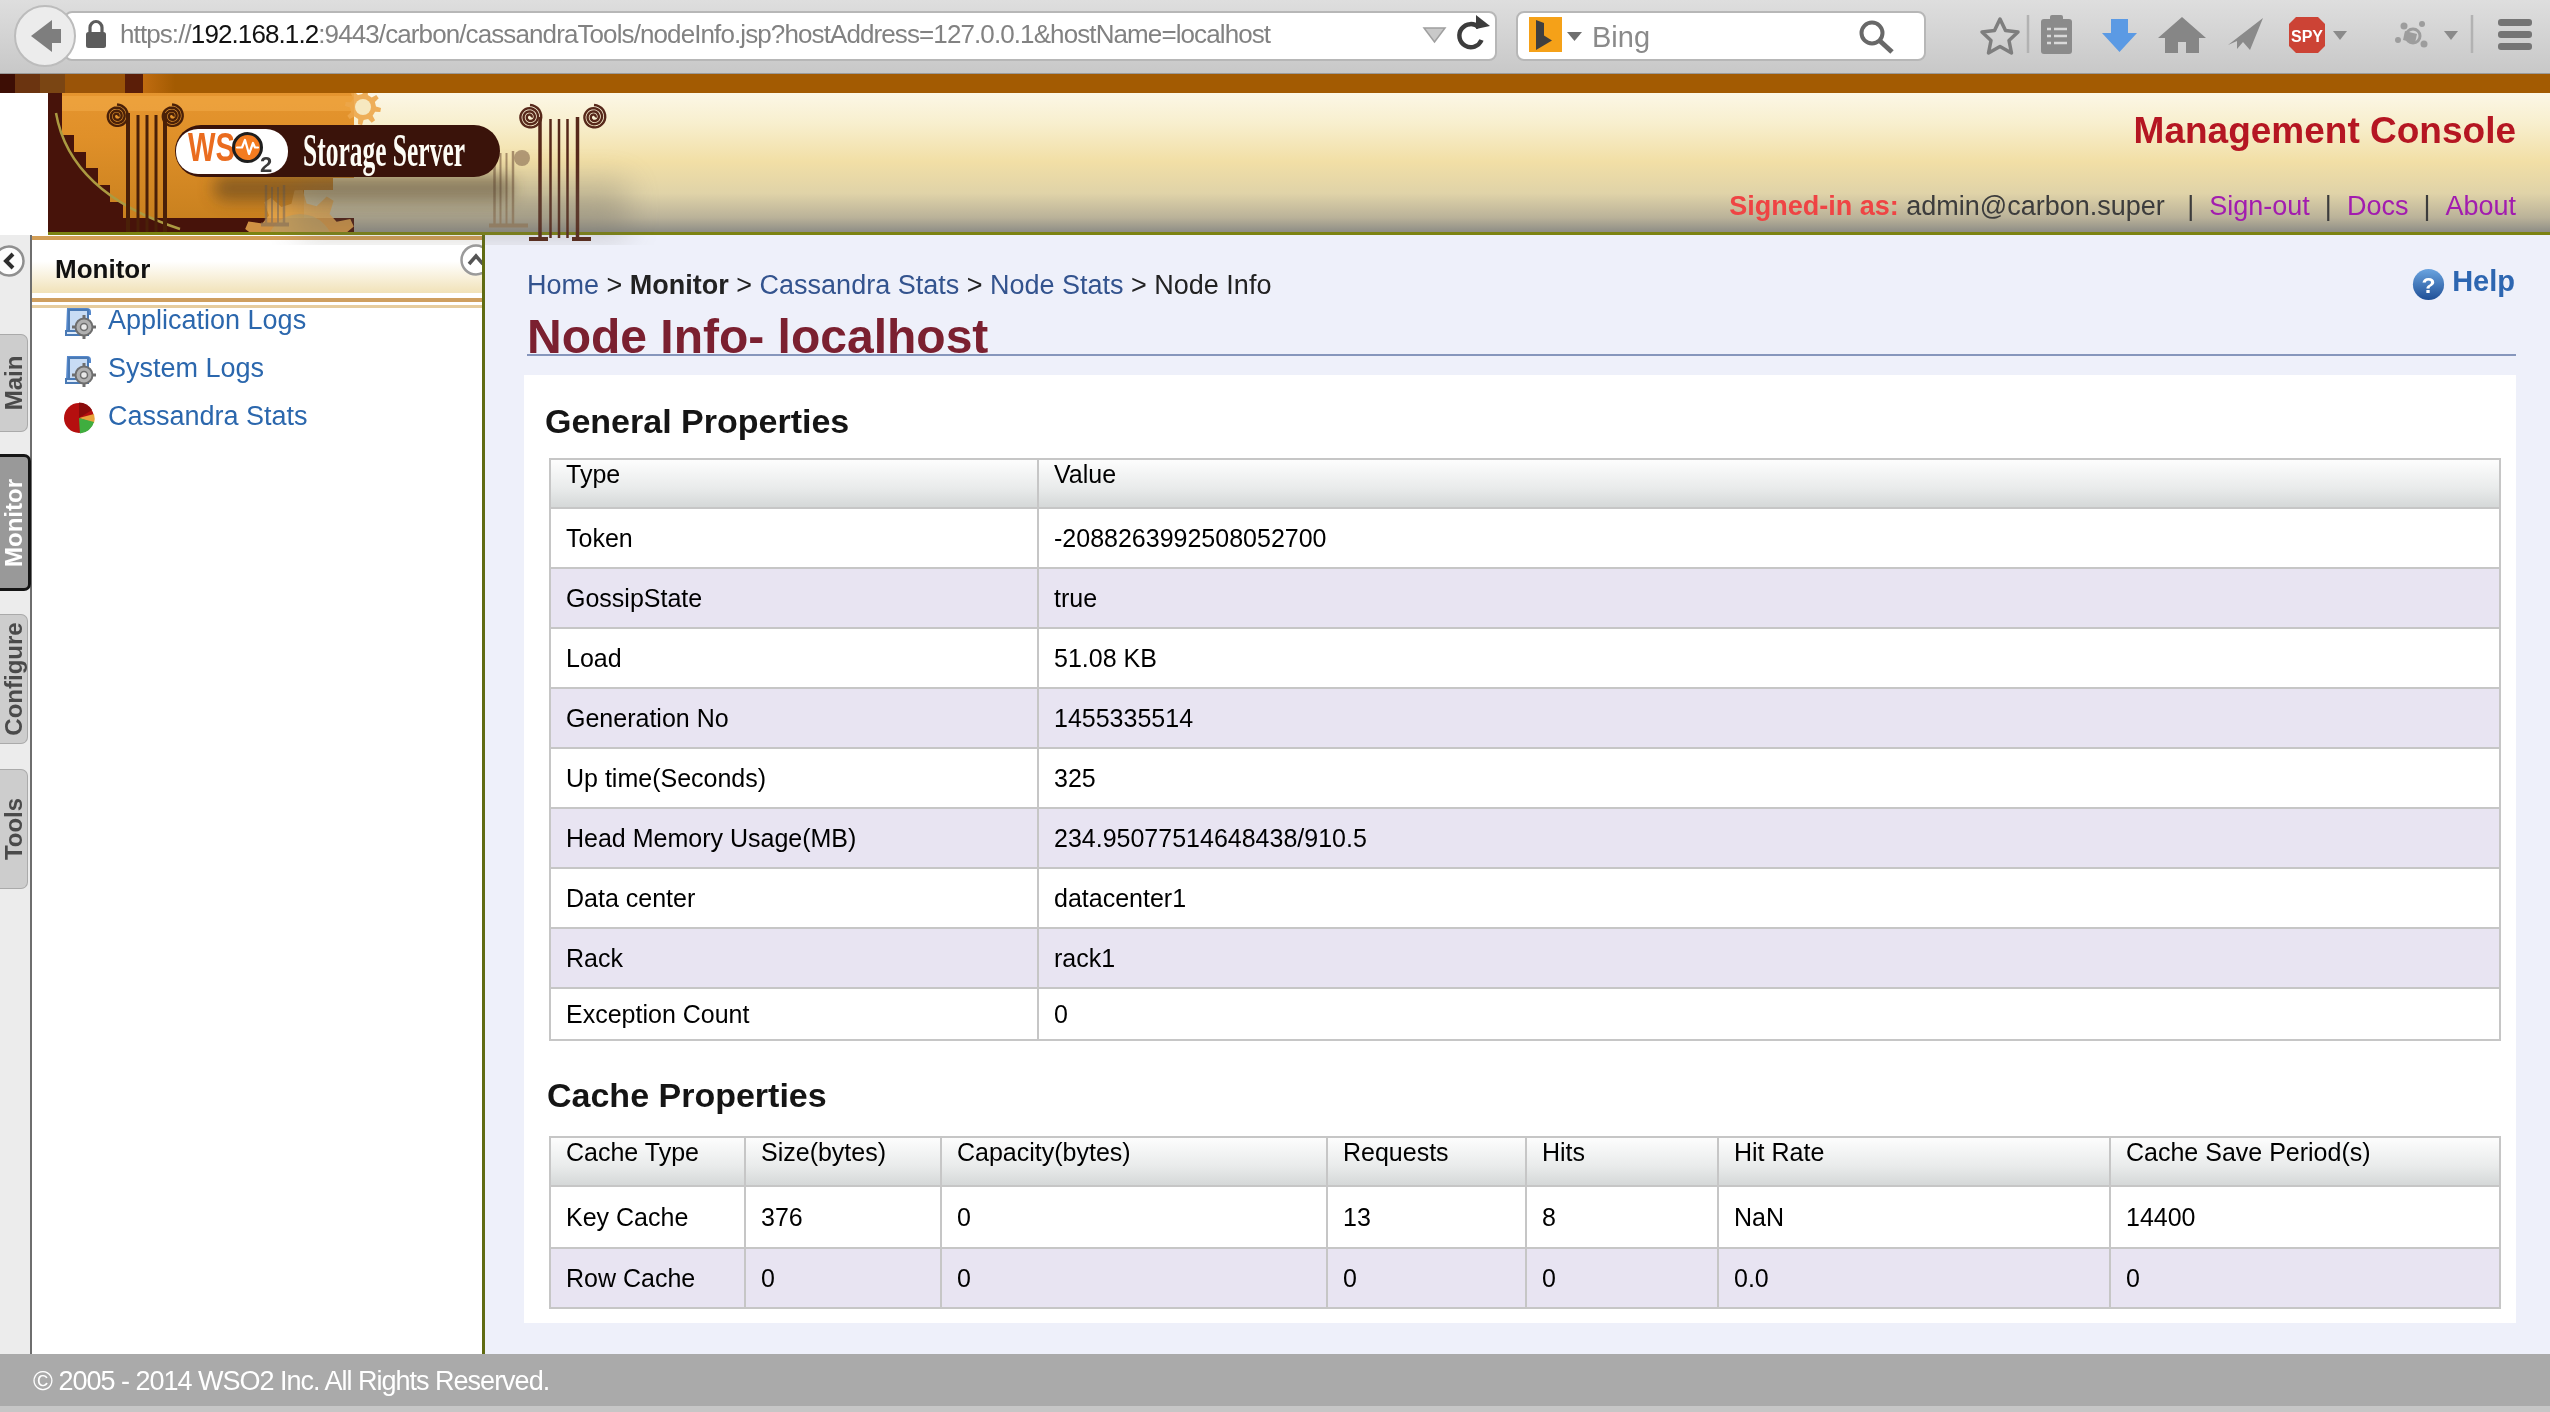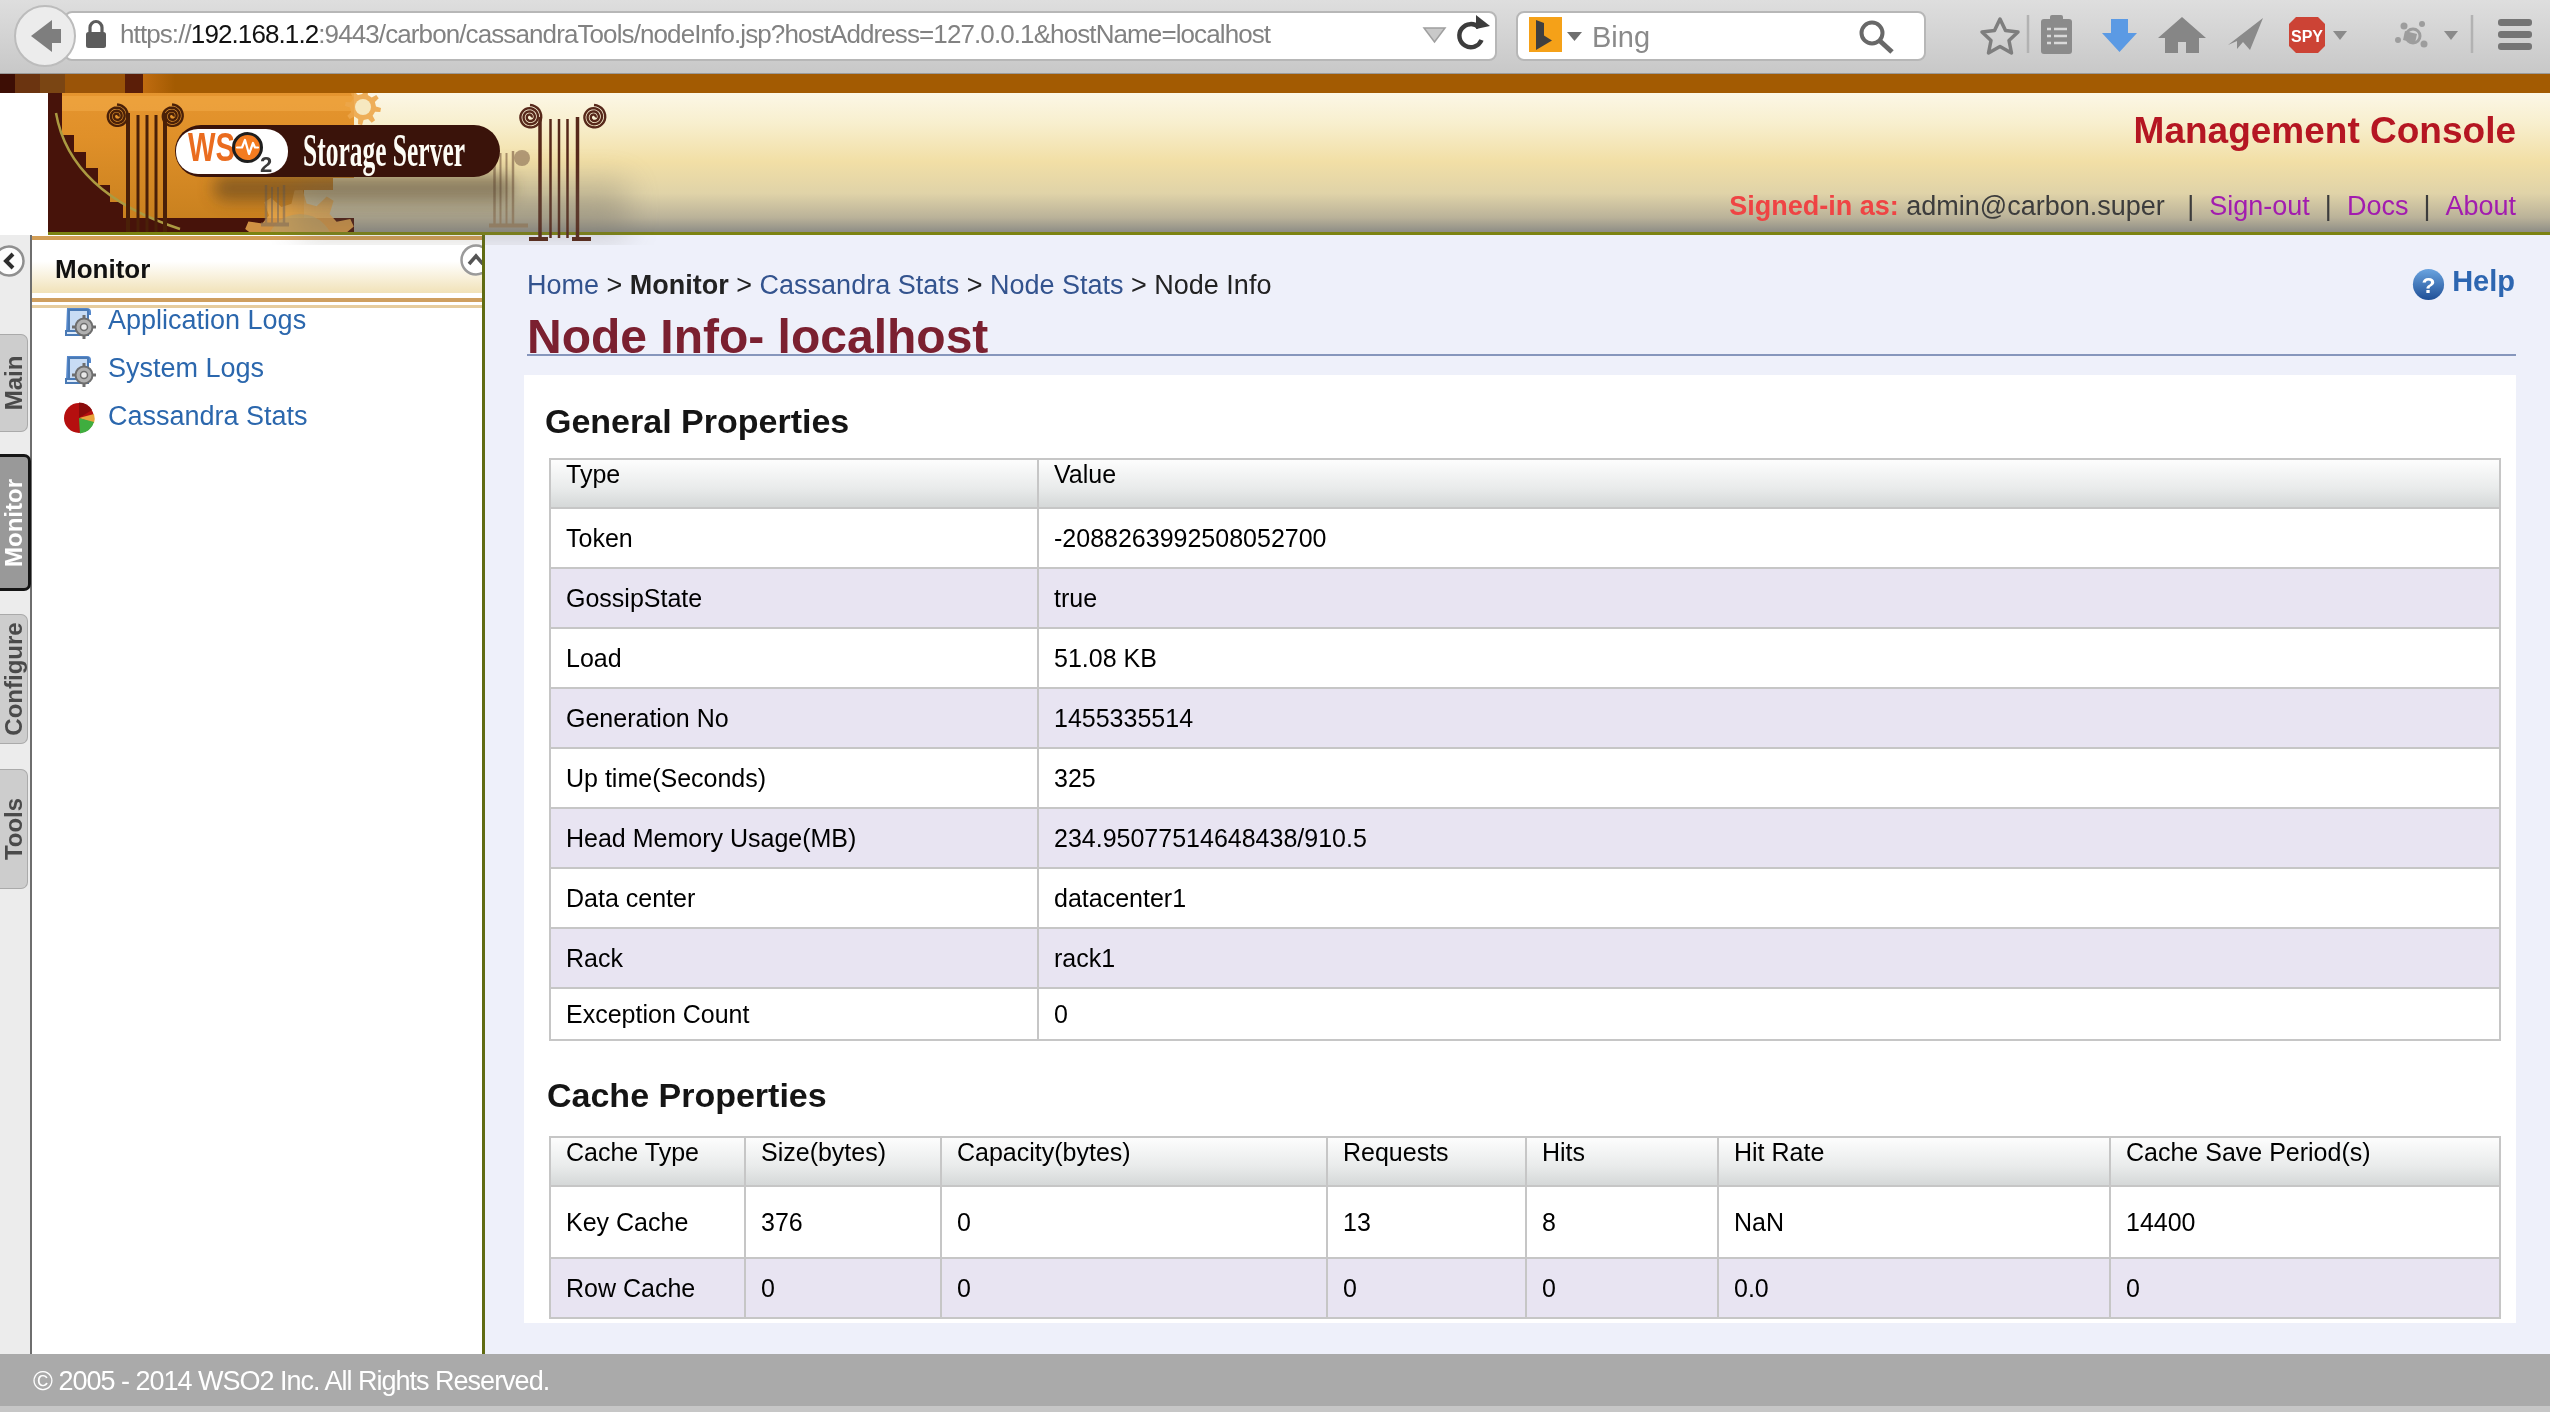--- a/index.html
+++ b/index.html
@@ -374,21 +374,21 @@
         <tbody>
           <tr style="height:46px;">
             <th>Cache Type</th>
             <th>Size(bytes)</th>
             <th>Capacity(bytes)</th>
             <th>Requests</th>
             <th>Hits</th>
             <th>Hit Rate</th>
             <th>Cache Save Period(s)</th>
           </tr>
-        <tr style="height:72px;">
+        <tr style="height:62px;">
             <td>Key Cache</td>
             <td>376</td>
             <td>0</td>
             <td>13</td>
             <td>8</td>
             <td>NaN</td>
             <td>14400</td>
           </tr>
         <tr style="height:60px;" class="odd">
             <td>Row Cache</td>

